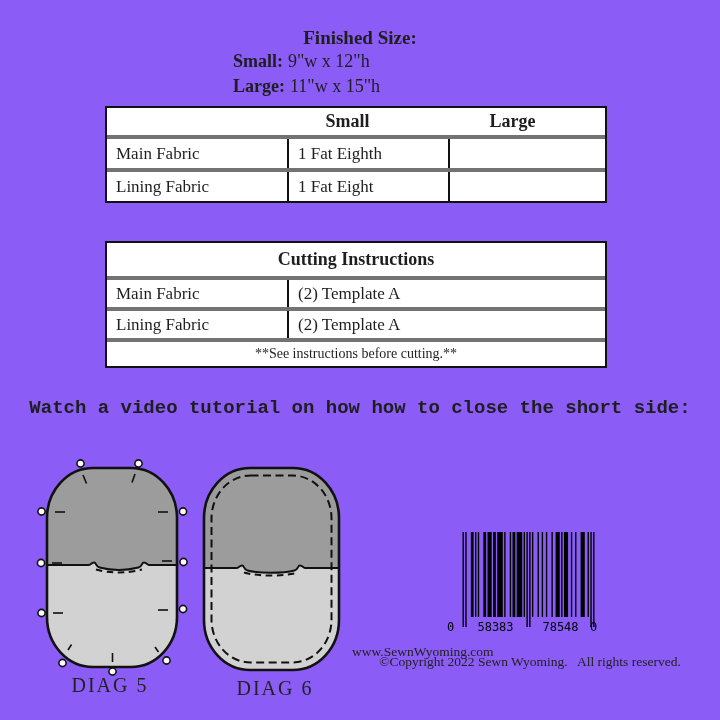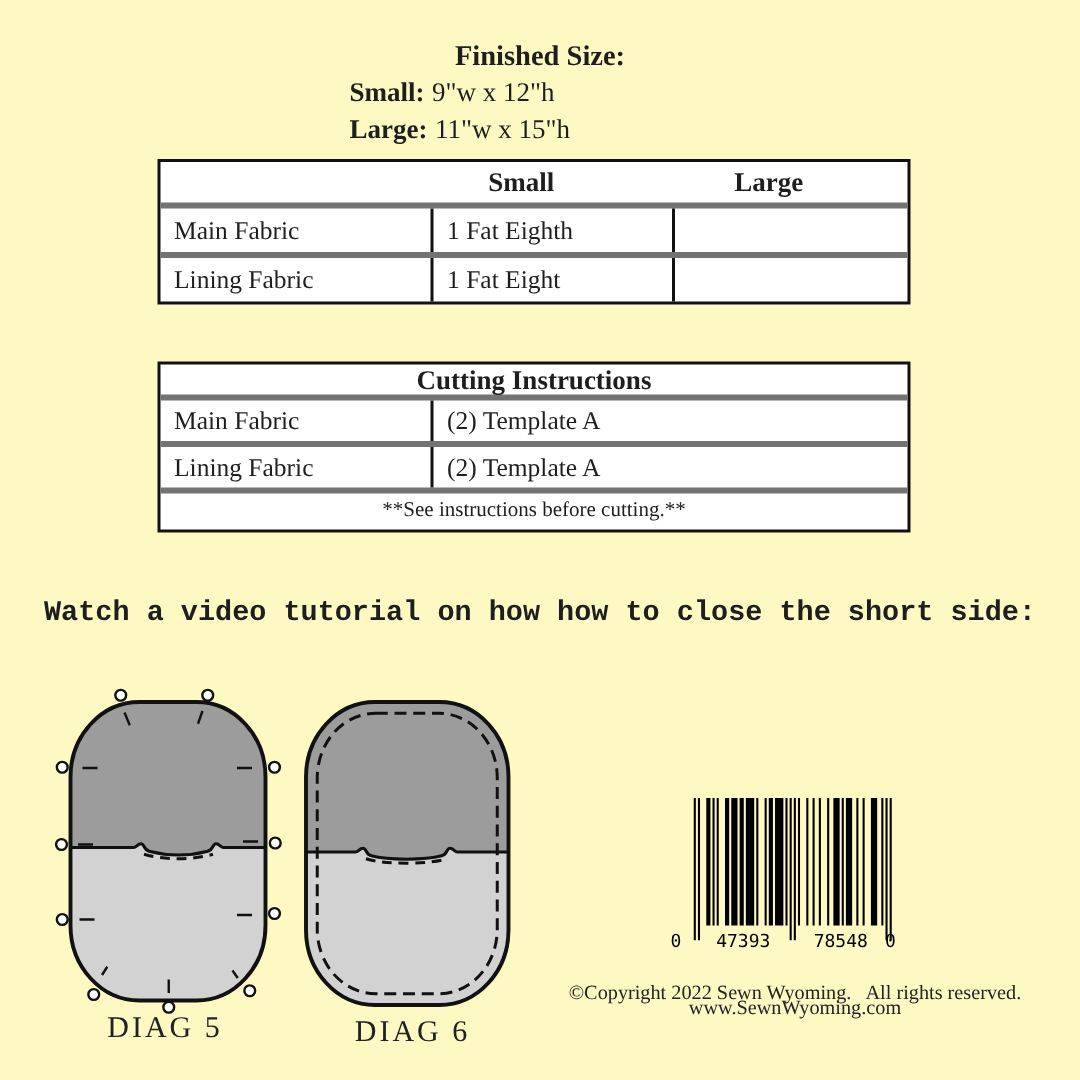--- a/index.html
+++ b/index.html
@@ -1,37 +1,37 @@
 <!DOCTYPE html>
 <html><head>
 <meta charset="utf-8">
 <style>
   html,body{margin:0;padding:0;background:#fff;}
   .page{
-    position:relative;width:720px;height:720px;background:#fef9c3;overflow:hidden;
+    position:relative;width:720px;height:720px;background:#8b5cf6;overflow:hidden;
     font-family:"Liberation Serif",serif;color:#1e1e1e;
   }
   .abs{position:absolute;}
 
   
   .fs-title{top:27px;left:0;width:720px;text-align:center;font-weight:bold;font-size:19px;}
   .fs-line{left:233px;font-size:18px;}
   .fs-line .lbl{font-weight:bold;margin-right:5px;}
   .fs-small{top:51px;}
   .fs-large{top:76px;}
 
   
   .tbl{left:105px;width:502px;border:2px solid #111;box-sizing:border-box;background:#fff;}
   .supplies{top:106px;}
   .cutting{top:241px;}
   .tr{display:grid;box-sizing:border-box;}
   .tr + .tr{border-top:4px solid #737373;}
   .row-title{grid-template-columns:1fr;height:22px;align-items:center;justify-items:center;
              font-weight:bold;font-size:18px;}
-  .cutting .row-title{height:20px;}
+  .cutting .row-title{height:33px;}
   .row-head{grid-template-columns:180px 161px 1fr;height:27px;align-items:center;
             font-weight:bold;font-size:18px;}
   .row-head .hc{text-align:center;}
   .row-head .hc-small{transform:translateX(-20px);}
   .row-head .hc-large{transform:translateX(-14px);}
   .row-data{grid-template-columns:180px 161px 1fr;font-size:17px;}
   .supplies .row-data{height:33px;}
   .cutting .row-data{grid-template-columns:180px 1fr;height:31px;}
   .cell{display:flex;align-items:center;padding-left:9px;box-sizing:border-box;}
   .vb{border-left:2px solid #111;}
@@ -50,21 +50,21 @@
   
   .bc-digit{font-family:"DejaVu Sans Mono",monospace;font-size:12px;color:#000;top:620px;}
   .bc-d1{left:447px;}
   .bc-d2{left:466px;width:59px;text-align:center;}
   .bc-d3{left:531px;width:59px;text-align:center;}
   .bc-d4{left:590px;}
 
   
   .copyright{top:654px;left:352px;width:356px;text-align:center;font-size:13.5px;
              white-space:pre-wrap;color:#222;}
-  .website{top:664px;left:352px;width:356px;text-align:center;font-size:13.5px;color:#222;}
+  .website{top:644px;left:352px;width:356px;text-align:left;font-size:13.5px;color:#222;}
 </style>
 </head>
 <body>
 
 <div class="page">
 
   <div class="abs fs-title">Finished Size:</div>
   <div class="abs fs-line fs-small">
     <span class="lbl">Small:</span><span>9"w x 12"h</span>
   </div>
@@ -198,20 +198,20 @@
       <rect x="98.65" y="0" width="1.39" height="85"></rect>
       <rect x="101.43" y="0" width="4.17" height="85"></rect>
       <rect x="108.38" y="0" width="1.39" height="85"></rect>
       <rect x="112.55" y="0" width="1.39" height="85"></rect>
       <rect x="118.11" y="0" width="4.17" height="85"></rect>
       <rect x="125.05" y="0" width="1.39" height="85"></rect>
       <rect x="127.83" y="0" width="1.39" height="95"></rect>
       <rect x="130.61" y="0" width="1.39" height="95"></rect>
     </svg>
   <span class="abs bc-digit bc-d1">0</span>
-  <span class="abs bc-digit bc-d2">47393</span>
+  <span class="abs bc-digit bc-d2">58383</span>
   <span class="abs bc-digit bc-d3">78548</span>
   <span class="abs bc-digit bc-d4">0</span>
 
   <div class="abs copyright">©Copyright 2022 Sewn Wyoming.   All rights reserved.</div>
   <div class="abs website">www.SewnWyoming.com</div>
 
 </div>
 
 </body></html>

